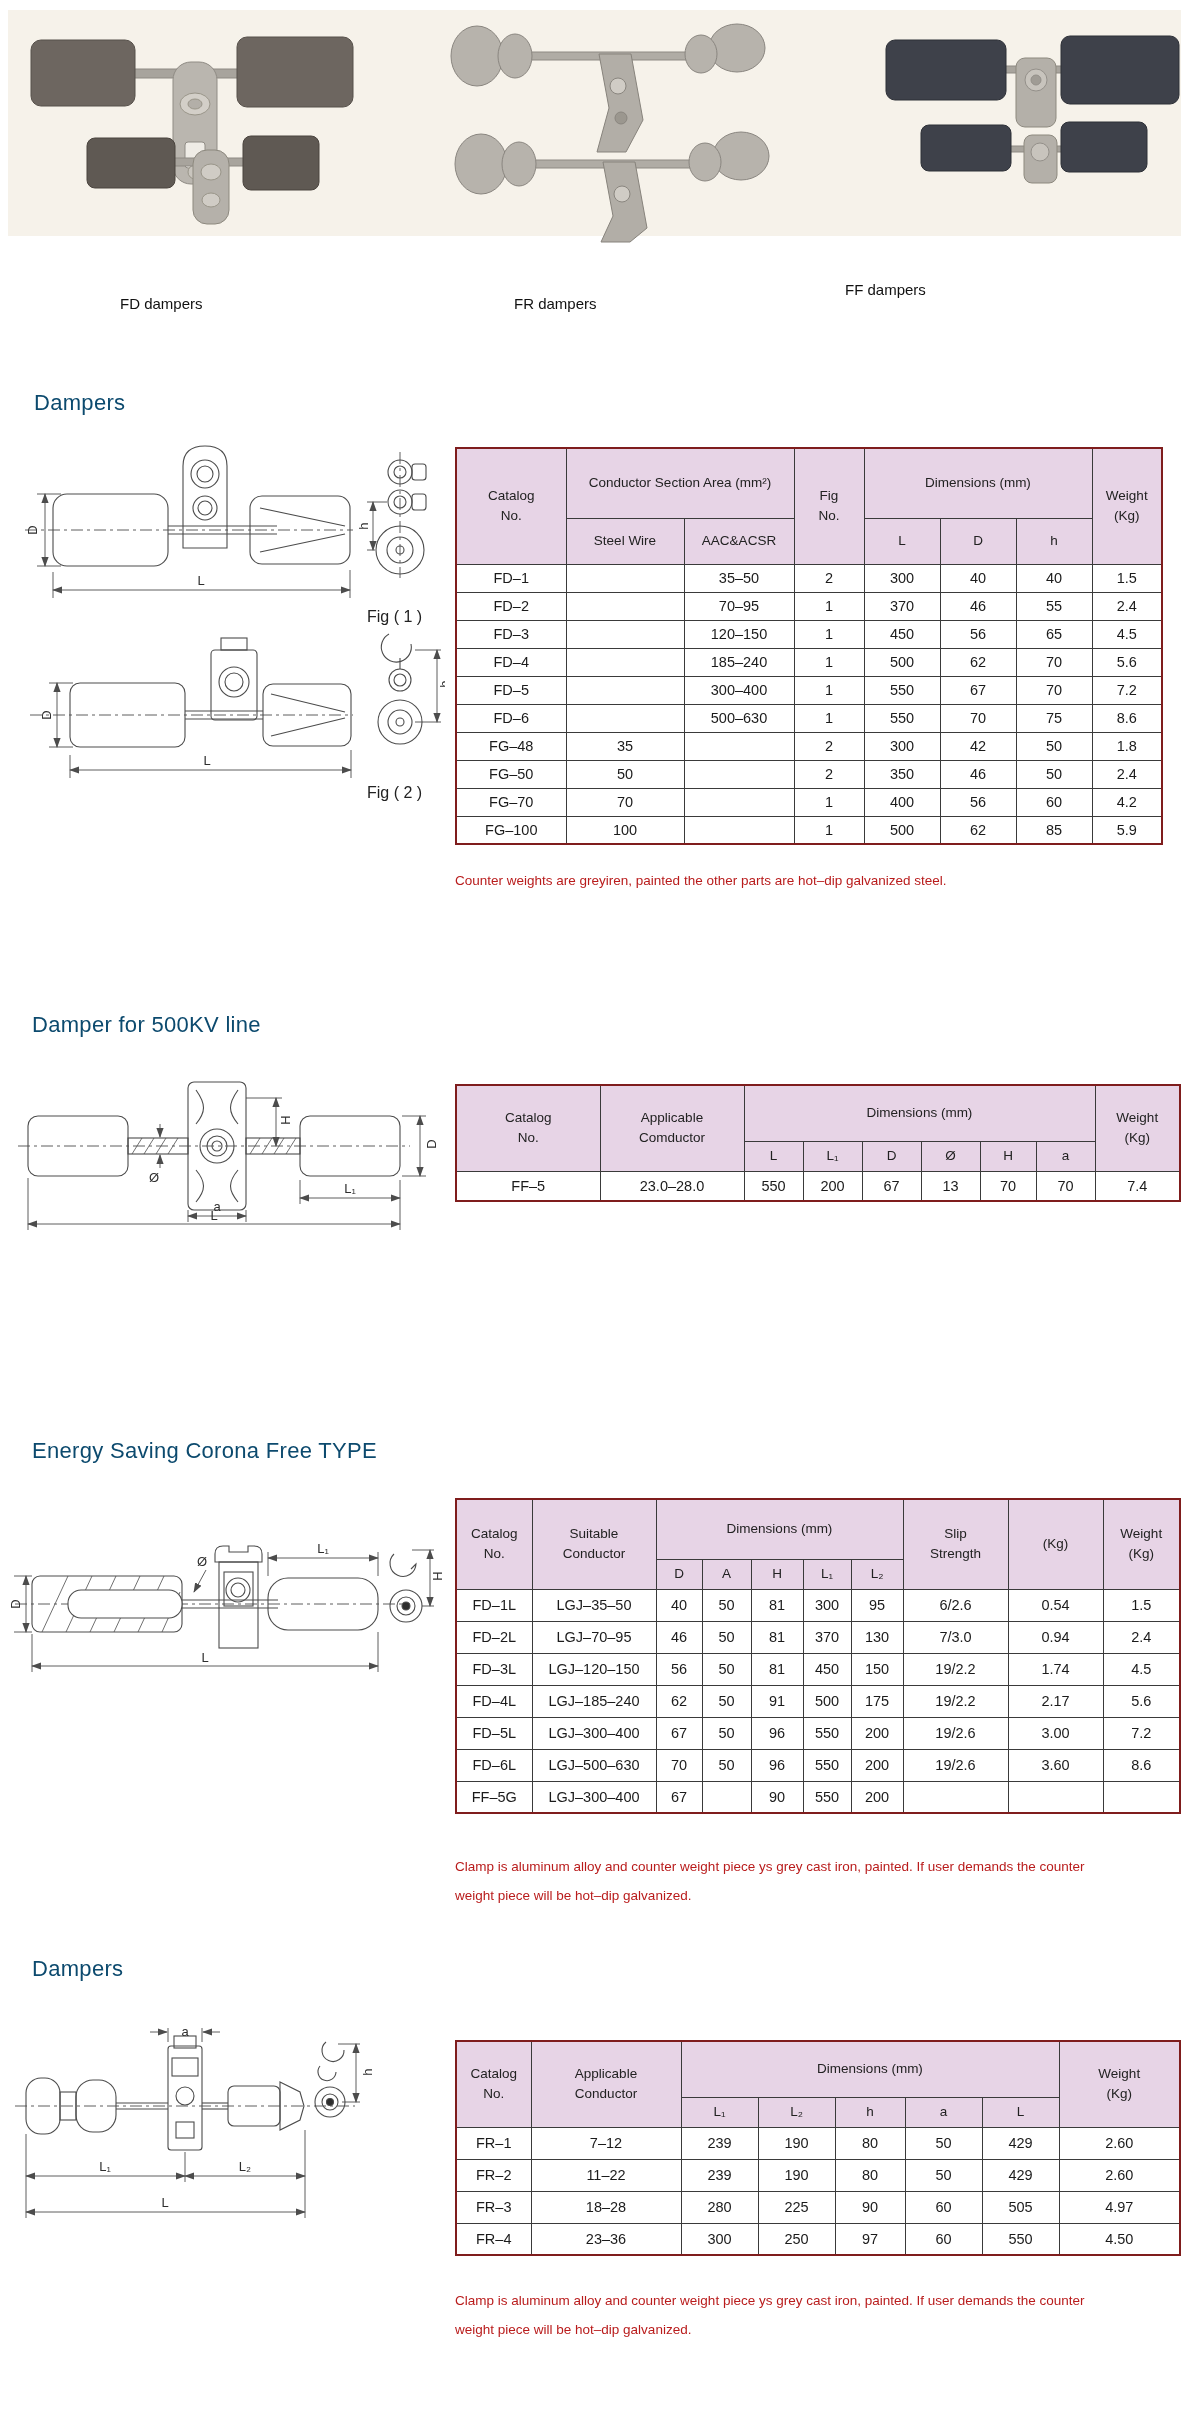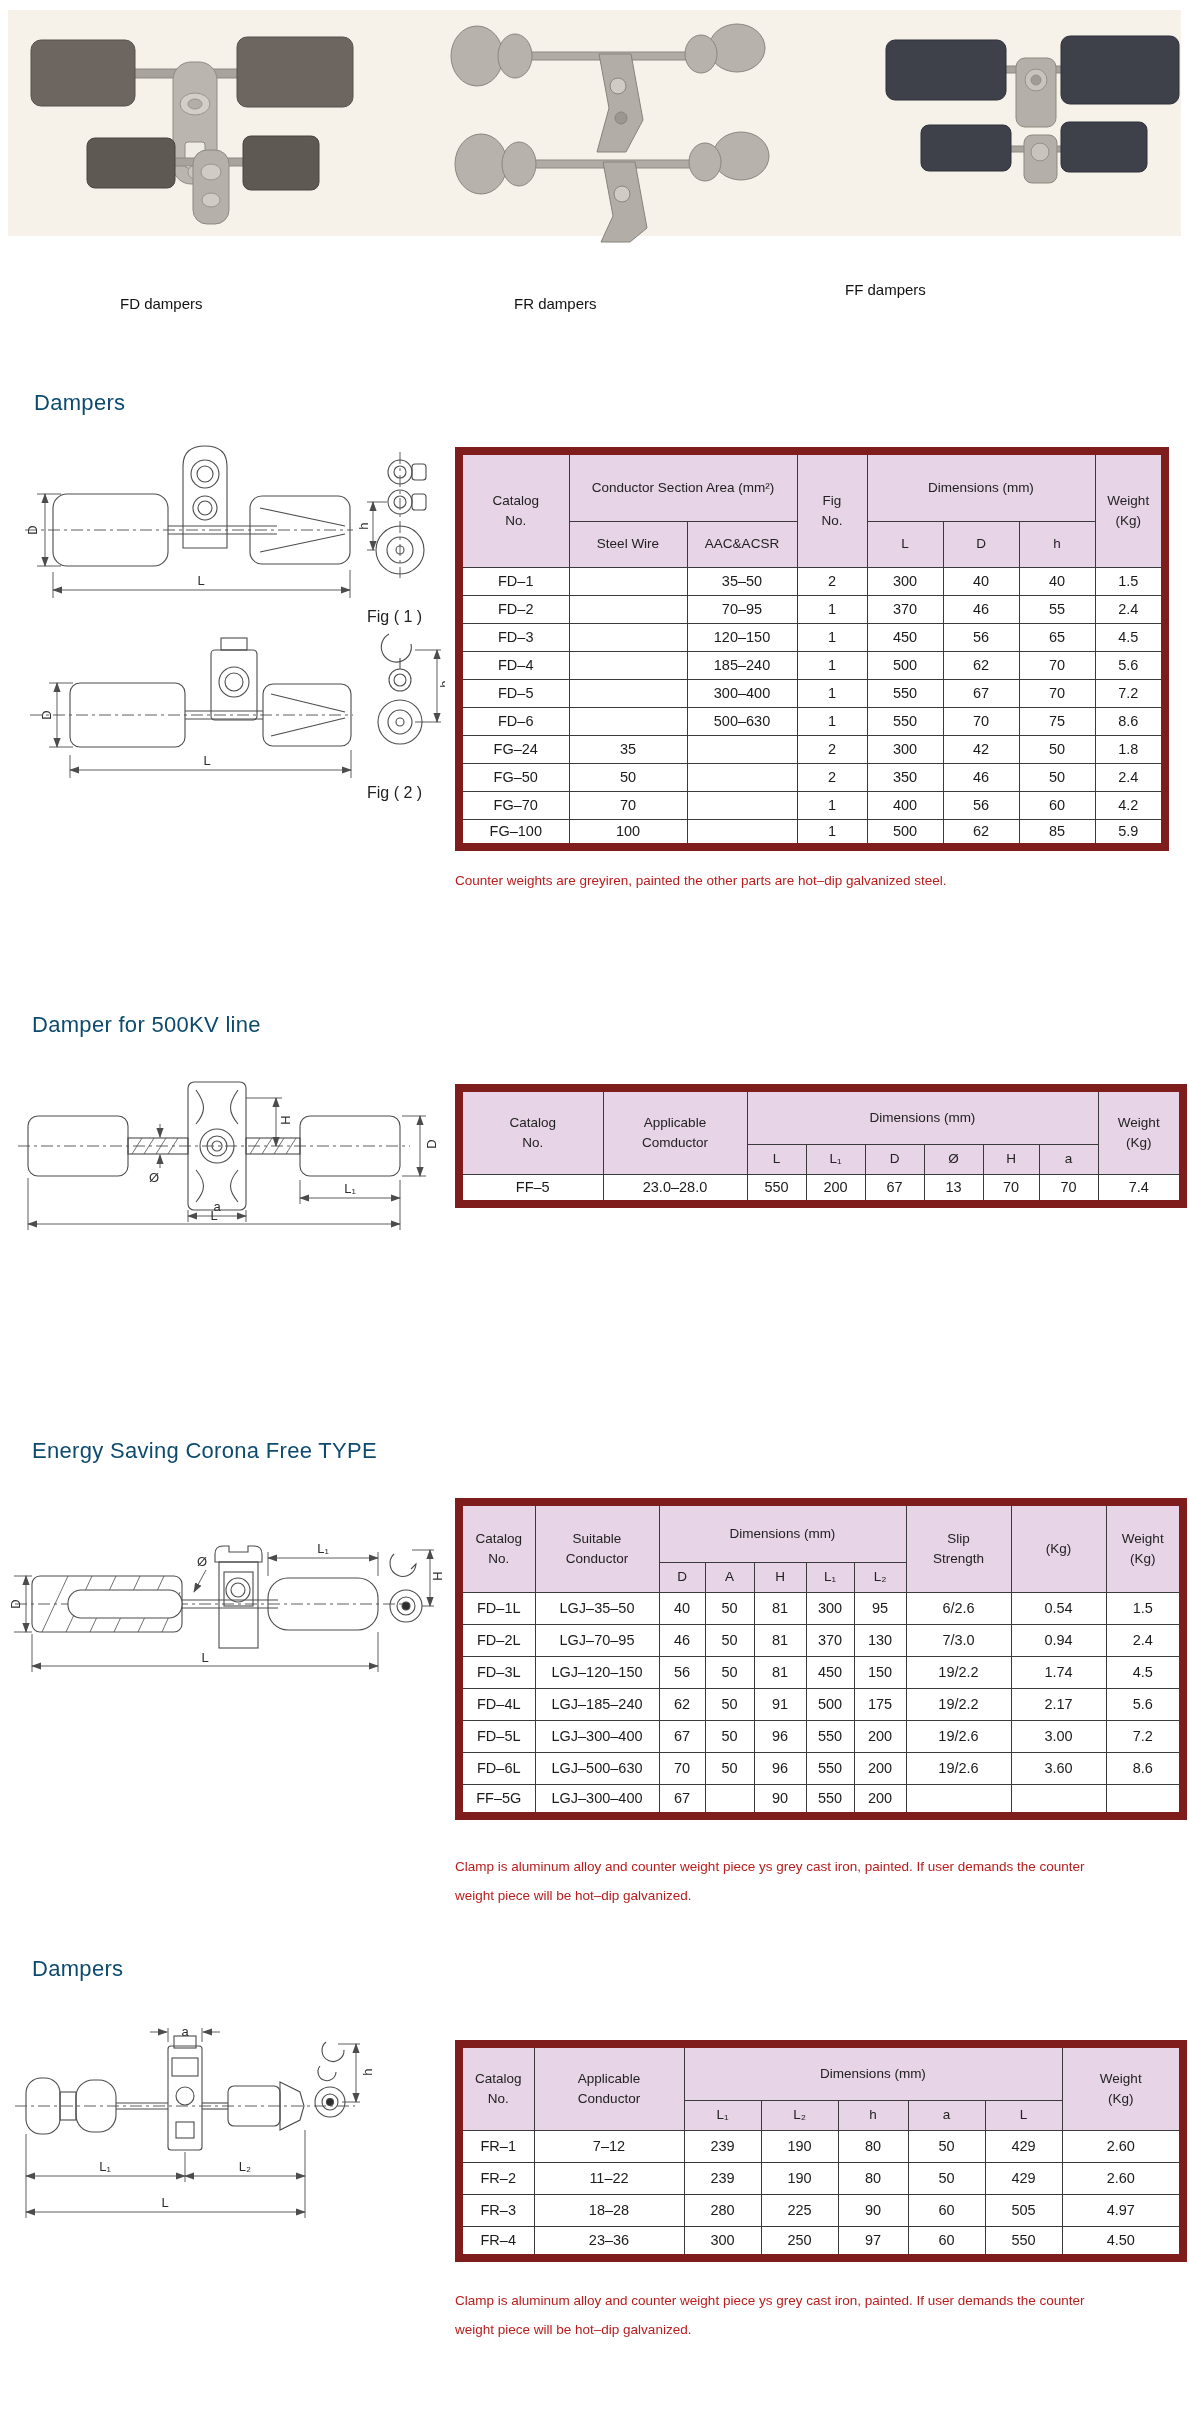--- a/index.html
+++ b/index.html
@@ -4,21 +4,21 @@
 <style>
 *{margin:0;padding:0;box-sizing:border-box}
 html,body{background:#fff}
 body{font-family:"Liberation Sans",sans-serif;color:#1d1d1d}
 #page{position:relative;width:1189px;height:2410px;background:#fff;overflow:hidden}
 .photo-bg{position:absolute;left:8px;top:10px;width:1173px;height:226px;background:#f6f2ea}
 .photo{position:absolute}
 .photo-label{position:absolute;font-size:15px;color:#111}
 .heading{position:absolute;font-size:22px;color:#0c4a6e;letter-spacing:.3px}
 .note{position:absolute;font-size:13.5px;color:#b91c1c;white-space:pre-line;line-height:2.15}
-table.spec{position:absolute;border-collapse:collapse;table-layout:fixed;border:8px solid #7f1d1d}
+table.spec{position:absolute;border-collapse:collapse;table-layout:fixed;border:2px solid #7f1d1d}
 .spec th,.spec td{border:1px solid #3a3a3a;text-align:center;vertical-align:middle;padding:0 3px;overflow:hidden}
 .spec th{background:#e7d4e6;font-weight:normal;font-size:13.5px;color:#222;white-space:pre-line;line-height:1.5}
 .spec td{font-size:14.5px;background:#fff;color:#1b1b1b}
 #t1 thead tr.r1 th{height:70px}#t1 thead tr.r2 th{height:46px}#t1 tbody td{height:28px}
 #t2 thead tr.r1 th{height:56px}#t2 thead tr.r2 th{height:30px}#t2 tbody td{height:30px}
 #t3 thead tr.r1 th{height:60px}#t3 thead tr.r2 th{height:30px}#t3 tbody td{height:32px}
 #t4 thead tr.r1 th{height:56px}#t4 thead tr.r2 th{height:30px}#t4 tbody td{height:32px}
 svg.draw{position:absolute}
 .ln *{fill:none;stroke:#4c4c4c;stroke-width:1.1}
 .ln .cl{stroke-dasharray:12 4 3 4;stroke-width:.9}
@@ -266,21 +266,21 @@
           <td>FD–6</td>
           <td></td>
           <td>500–630</td>
           <td>1</td>
           <td>550</td>
           <td>70</td>
           <td>75</td>
           <td>8.6</td>
         </tr>
         <tr>
-          <td>FG–24</td>
+          <td>FG–48</td>
           <td>35</td>
           <td></td>
           <td>2</td>
           <td>300</td>
           <td>42</td>
           <td>50</td>
           <td>1.8</td>
         </tr>
         <tr>
           <td>FG–50</td>

